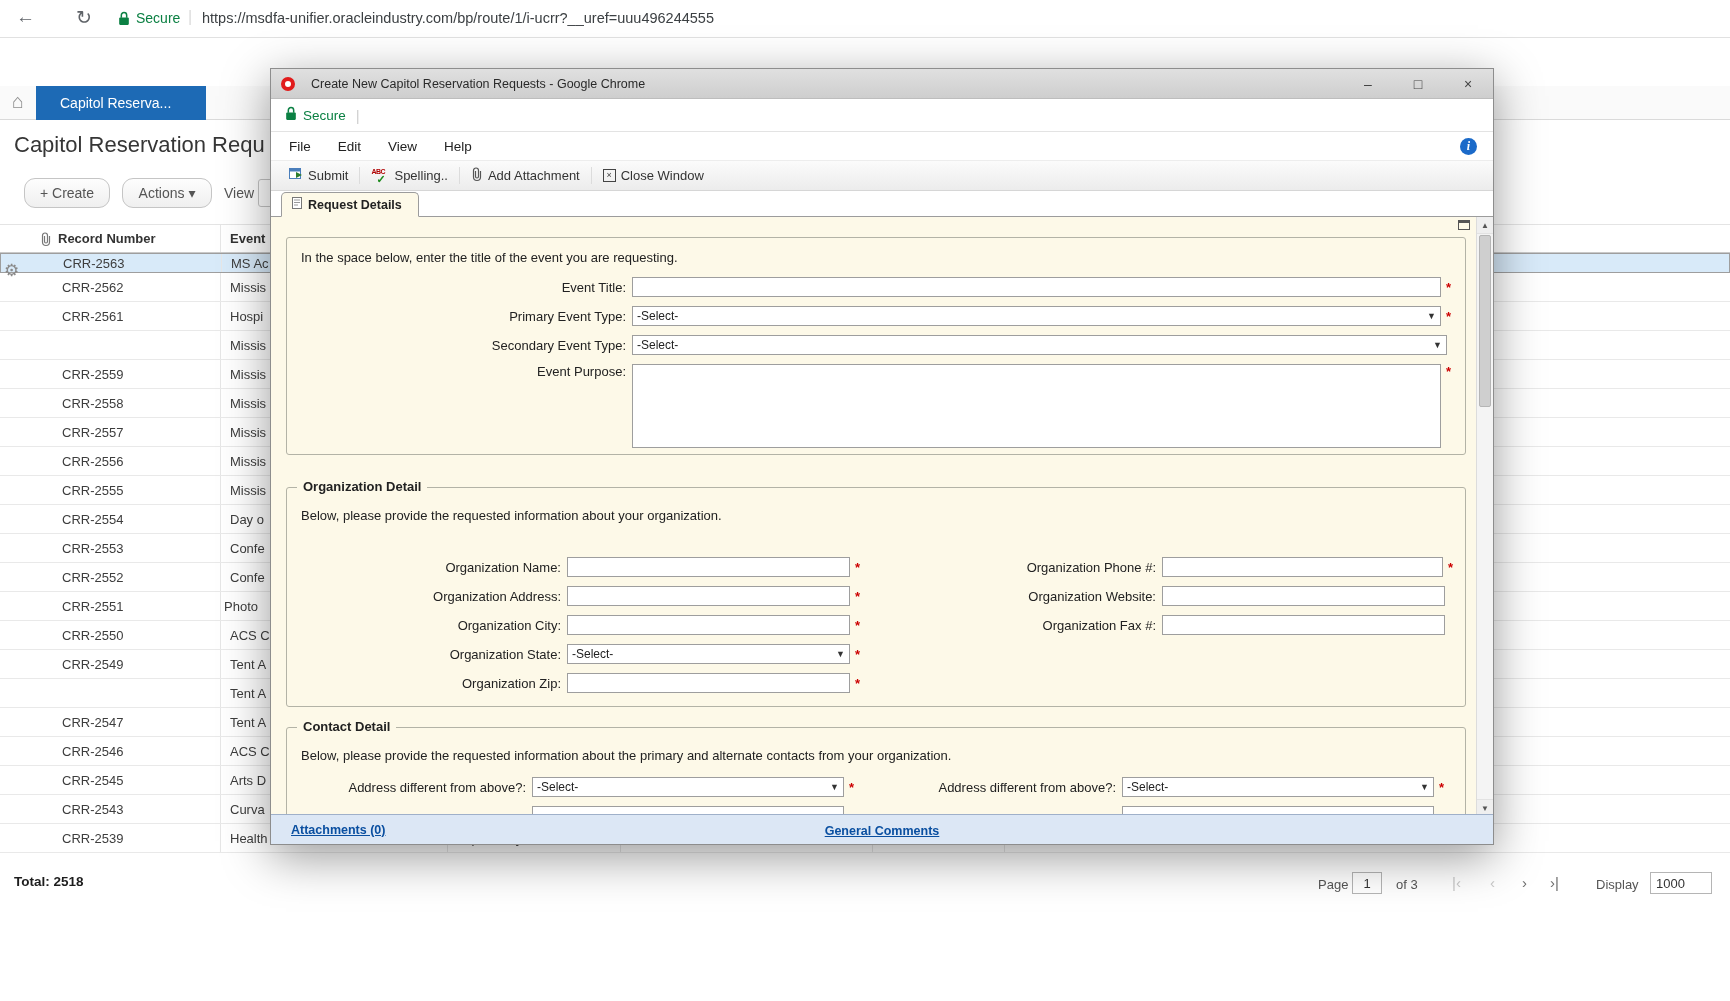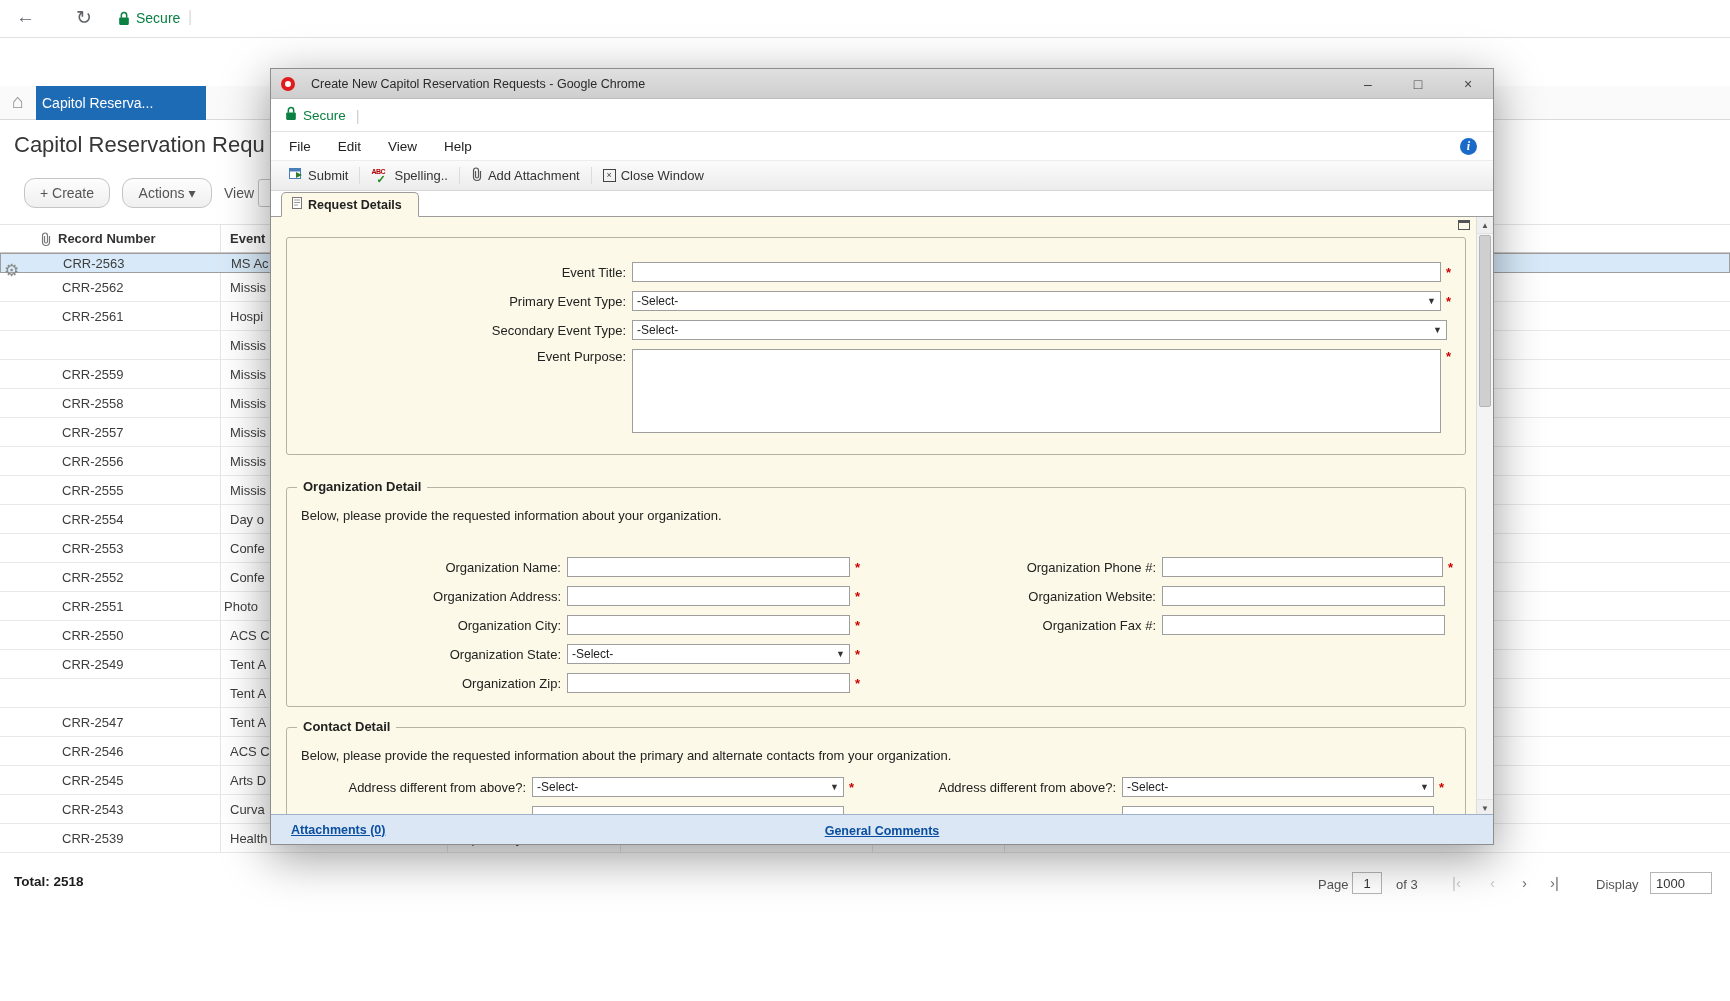--- a/index.html
+++ b/index.html
@@ -23,21 +23,21 @@
   .logo-mark { font-size:18px; color:#e00000; font-weight:bold; }
   .logo-primavera { position:absolute; left:146px; top:14px; font-size:21px; font-weight:bold; color:#4a4a4a; }
   .logo-unifier { position:absolute; left:252px; top:17px; font-size:18px; color:#8c8c8c; }
   .hdr-monitor { position:absolute; right:112px; top:15px; }
   .hdr-help { position:absolute; right:62px; top:12px; width:22px; height:22px; border:2px solid #8a8a8a; border-radius:50%; color:#8a8a8a; font-weight:bold; font-size:13px; text-align:center; line-height:18px; cursor:pointer; }
   .hdr-avatar { position:absolute; right:6px; top:6px; width:36px; height:36px; border-radius:50%; background:linear-gradient(#d9a243,#b97a2a); color:#fff; font-weight:bold; font-size:13px; text-align:center; line-height:36px; cursor:pointer; }
 
   
   .tab-bar { position:absolute; top:86px; left:0; right:0; height:34px; background:#fafafa; border-bottom:1px solid #dadada; }
   .home-icon { position:absolute; left:12px; top:4px; font-size:20px; color:#8f8f8f; cursor:pointer; }
-  .app-tab { position:absolute; left:36px; top:0; width:170px; height:34px; background:#1d6ab5; color:#fff; font-size:14px; line-height:34px; padding-left:6px; cursor:pointer; white-space:nowrap; overflow:hidden; }
+  .app-tab { position:absolute; left:36px; top:0; width:170px; height:34px; background:#1d6ab5; color:#fff; font-size:14px; line-height:34px; padding-left:24px; cursor:pointer; white-space:nowrap; overflow:hidden; }
 
   
   .page-title { position:absolute; left:14px; top:132px; font-size:22px; color:#363636; }
   .btn { position:absolute; top:178px; height:30px; background:linear-gradient(#fdfdfd,#efefef); border:1px solid #c5c5c5; border-radius:11px; font-size:14px; color:#555; text-align:center; line-height:28px; cursor:pointer; }
   .btn-create { left:24px; width:86px; }
   .btn-actions { left:122px; width:90px; }
   .view-label { position:absolute; left:224px; top:185px; font-size:14px; color:#555; }
   .view-stub { position:absolute; left:258px; top:179px; width:50px; height:28px; border:1px solid #c5c5c5; border-radius:3px; background:#fff; }
 
   .table-header { position:absolute; top:224px; left:0; right:0; height:29px; border-top:1px solid #e4e4e4; border-bottom:1px solid #c9c9c9; background:#fff; }
@@ -141,20 +141,21 @@
     <span class="navicon b-back">←</span>
     <span class="navicon b-refresh">↻</span>
     <span class="b-lock">
       <svg width="12" height="15" viewBox="0 0 11 14">
           <rect x="1" y="6" width="9" height="7" rx="1" fill="#0b8043"></rect>
           <path d="M3 6.2V4a2.5 2.5 0 0 1 5 0v2.2" fill="none" stroke="#0b8043" stroke-width="1.4"></path>
         </svg>
     </span>
     <span class="b-secure">Secure</span>
     <span class="b-div">|</span>
+    <span class="b-url">https://msdfa-unifier.oracleindustry.com/bp/route/1/i-ucrr?__uref=uuu496244555</span>
   </div>
 
 
   <div class="tab-bar">
     <span class="home-icon">⌂</span>
     <div class="app-tab">Capitol Reserva...</div>
   </div>
 
   <div class="page-title">Capitol Reservation Requ</div>
 
@@ -459,20 +460,21 @@
             </svg>
         </span>
         <span>Request Details</span>
       </span>
     </div>
 
     <div class="form-area">
       <span class="expand-icon"></span>
 
       <div class="fieldset fs-1">
+        <div class="intro">In the space below, enter the title of the event you are requesting.</div>
         <div class="frow first">
           <span class="flabel lbl-main">Event Title:</span>
           <input class="txt long" style="">
           <span class="req">*</span>
         </div>
         <div class="frow">
           <span class="flabel lbl-main">Primary Event Type:</span>
           <span class="sel long">
               <span>-Select-</span>
               <span class="arrow">▼</span>

